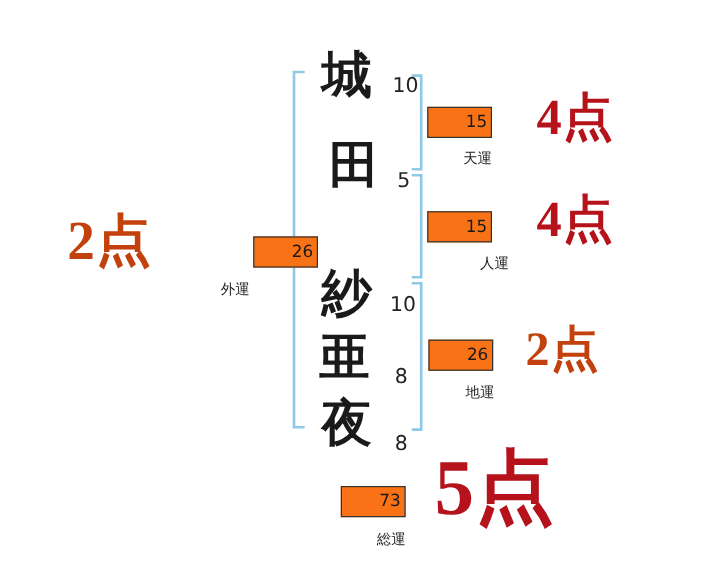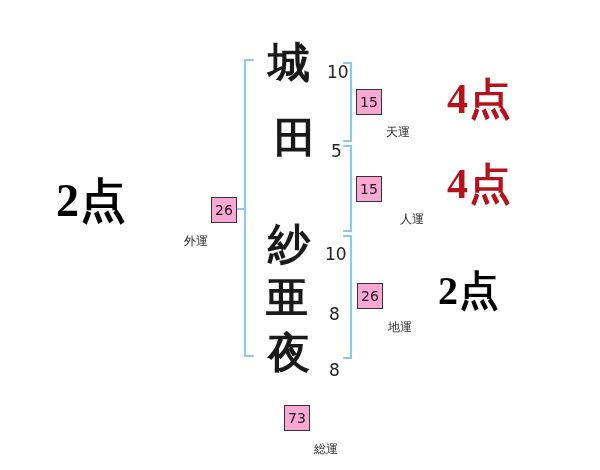--- a/index.html
+++ b/index.html
@@ -28,44 +28,45 @@
     font-size: 17px;
     color: #222222;
     line-height: 1;
   }
 
   
   .value-box {
     width: 24px;
     height: 24px;
     border: 1.5px solid #333333;
-    background: #f9a8d4;
+    background: #f97316;
     color: #1a1a1a;
     font-size: 14px;
     display: flex;
     align-items: center;
     justify-content: center;
     line-height: 1;
+    padding-left: 28px;
   }
   .fortune-label {
     font-size: 12px;
     color: #222222;
     line-height: 1;
     margin-top: 31px;
   }
 
   
   .score {
     font-weight: 700;
     line-height: 1;
     letter-spacing: 1px;
     font-family: Liberation Serif, serif;
   }
   .score-red  { color: #b5121b; }
-  .score-blue { color: #000000; }
+  .score-blue { color: #c2410c; }
 
   
   svg.brackets {
     position: absolute;
     left: 0; top: 0;
     width: 600px; height: 470px;
     pointer-events: none;
   }
   svg.brackets path {
     fill: none;
@@ -112,14 +113,15 @@
   <div class="abs value-box" style="left:357px; top:283px;">26</div>
   <div class="abs fortune-label" style="left:388px; top:290px;">地運</div>
   <div class="abs score score-blue" style="left:438px; top:271px; font-size:40px;">2点</div>
 
   <div class="abs fortune-label" style="left:184px; top:204px;">外運</div>
   <div class="abs value-box" style="left:211px; top:197px;">26</div>
   <div class="abs score score-blue" style="left:56px; top:178px; font-size:46px;">2点</div>
 
   <div class="abs value-box" style="left:284px; top:405px;">73</div>
   <div class="abs fortune-label" style="left:314px; top:412px;">総運</div>
+  <div class="abs score score-red" style="left:362px; top:374px; font-size:66px;">5点</div>
 
 </div>
 
 </body></html>

